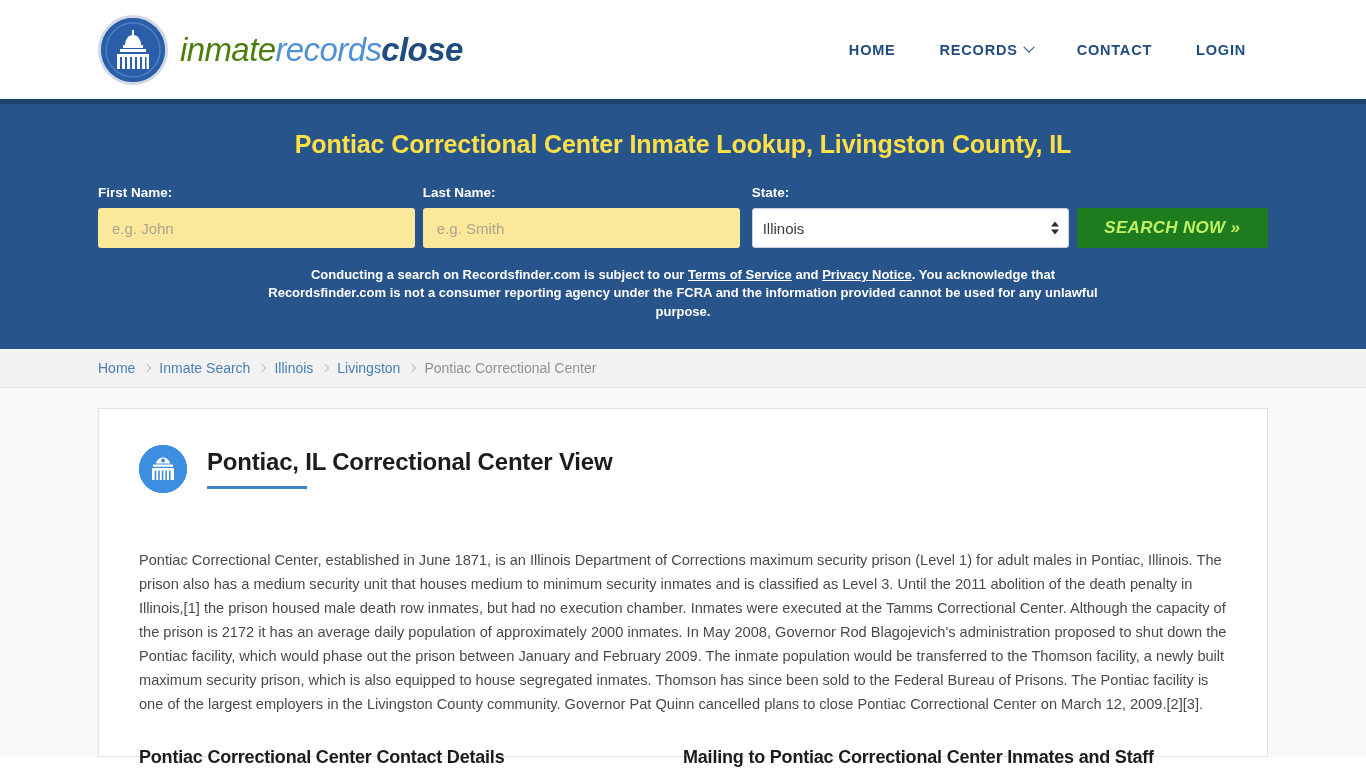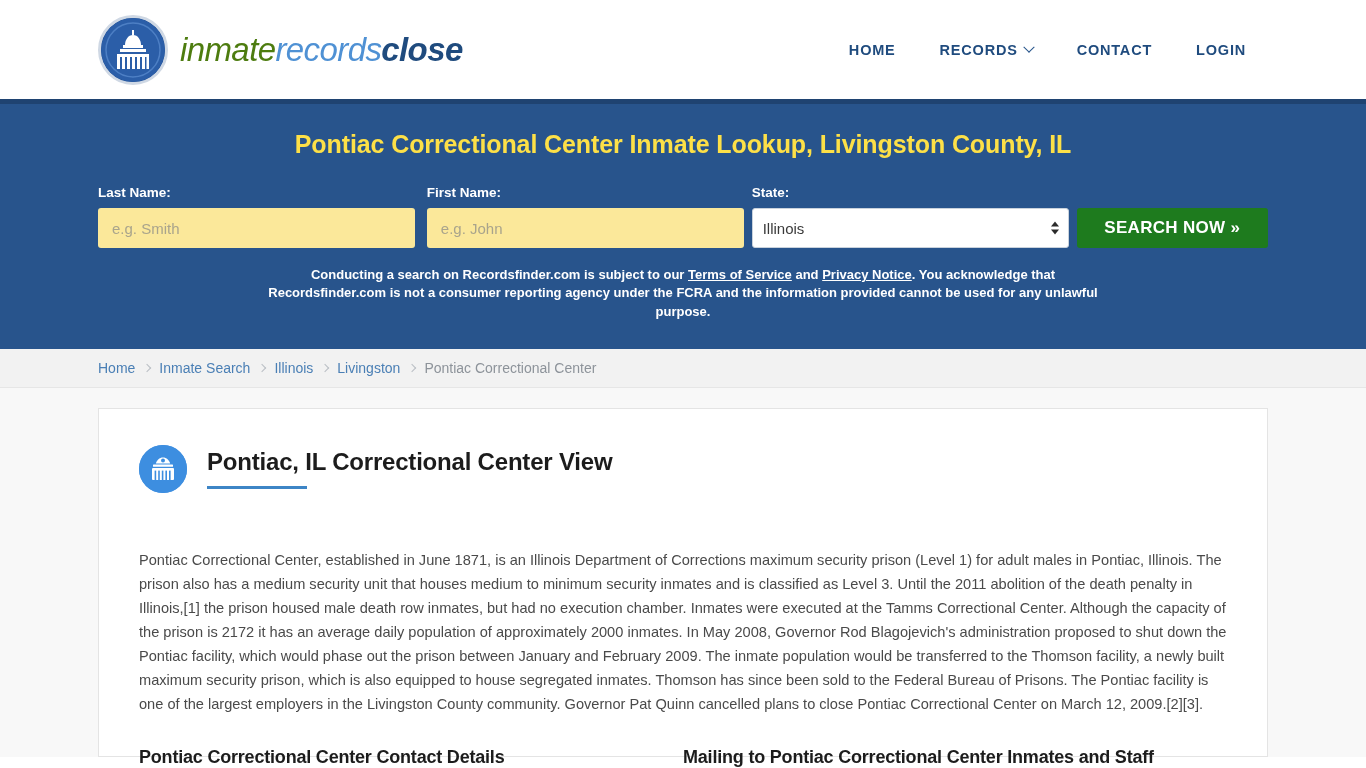--- a/index.html
+++ b/index.html
@@ -169,31 +169,32 @@
     width: 0; height: 0;
     border-left: 4px solid transparent;
     border-right: 4px solid transparent;
   }
   .sp-up { border-bottom: 5px solid #2b2b2b; }
   .sp-dn { border-top: 5px solid #2b2b2b; }
 
   .search-btn {
     height: 40px;
     background: #1e7b1e;
-    color: #ffffff;
+    color: #bef264;
     border: none;
     border-radius: 3px;
     font-size: 17px;
     font-weight: bold;
     letter-spacing: 0.3px;
     padding: 0 20px;
     cursor: pointer;
     font-family: "Liberation Sans", sans-serif;
     white-space: nowrap;
     width: 192px;
+    font-style: italic;
   }
 
   .disclaimer {
     color: #ffffff;
     text-align: center;
     font-size: 13px;
     font-weight: bold;
     line-height: 1.42;
     margin: 18px auto 0 auto;
     max-width: 842px;
@@ -328,28 +329,28 @@
     <a class="nav-link" href="#">
         <span>LOGIN</span>
       </a>
   </nav>
 </header>
 
 <section class="hero">
   <h1 class="hero-title">Pontiac Correctional Center Inmate Lookup, Livingston County, IL</h1>
 
   <div class="search-row">
+    <div class="field field-fn">
+      <label class="field-label">First Name:</label>
+      <input class="text-input" type="text" placeholder="e.g. John" style="">
+    </div>
+
     <div class="field field-ln">
       <label class="field-label">Last Name:</label>
       <input class="text-input" type="text" placeholder="e.g. Smith" style="">
-    </div>
-
-    <div class="field field-fn">
-      <label class="field-label">First Name:</label>
-      <input class="text-input" type="text" placeholder="e.g. John" style="">
     </div>
 
     <div class="field field-st">
       <label class="field-label">State:</label>
       <div class="select-shell">
         <select class="select-input">
           <option>Illinois</option>
         </select>
         <span class="select-spinner">
           <span class="sp-up"></span>

